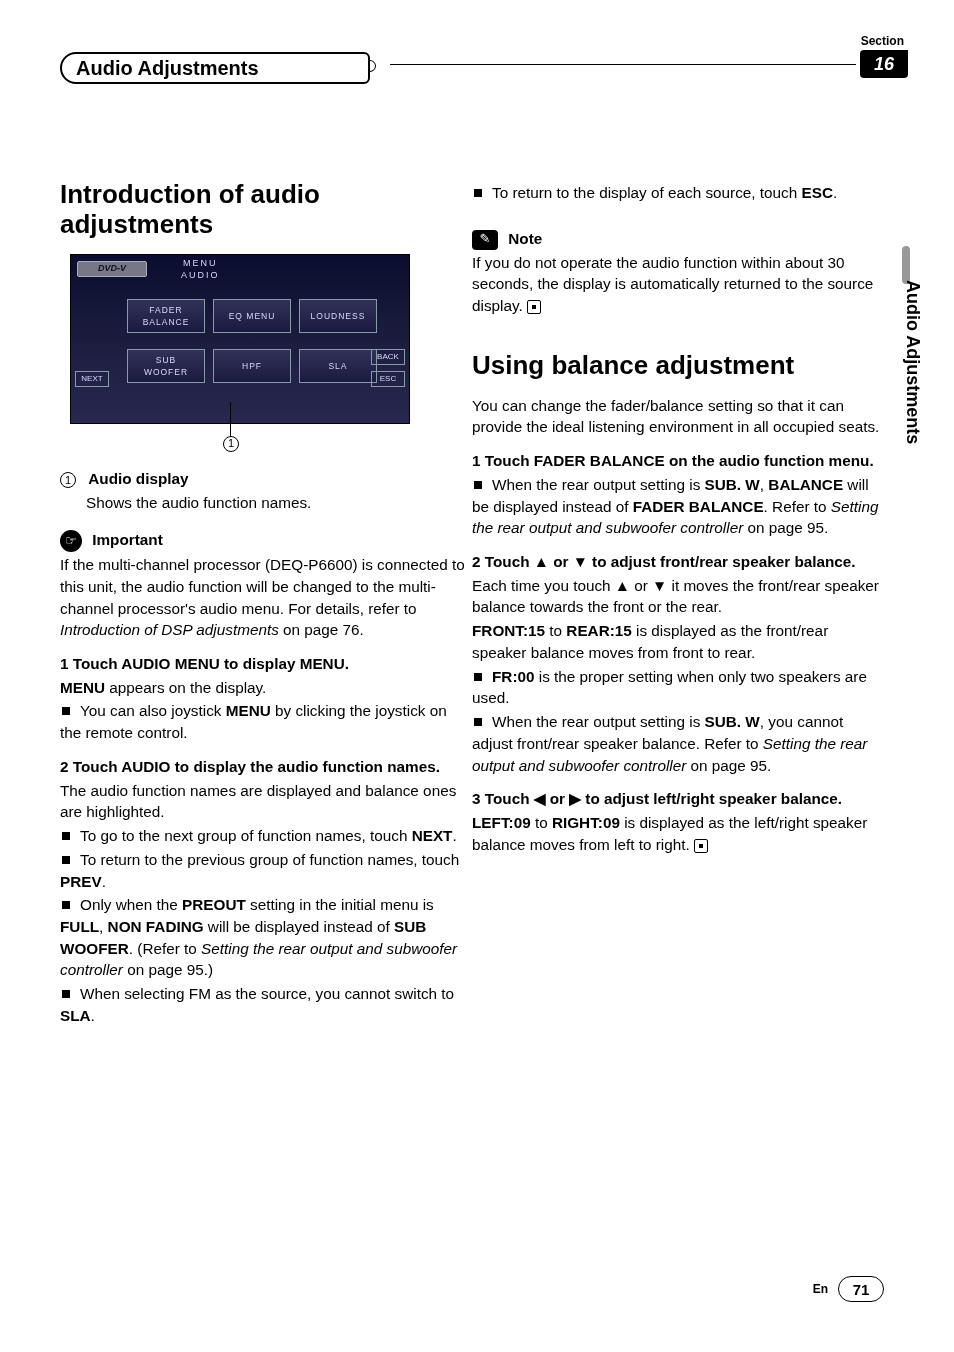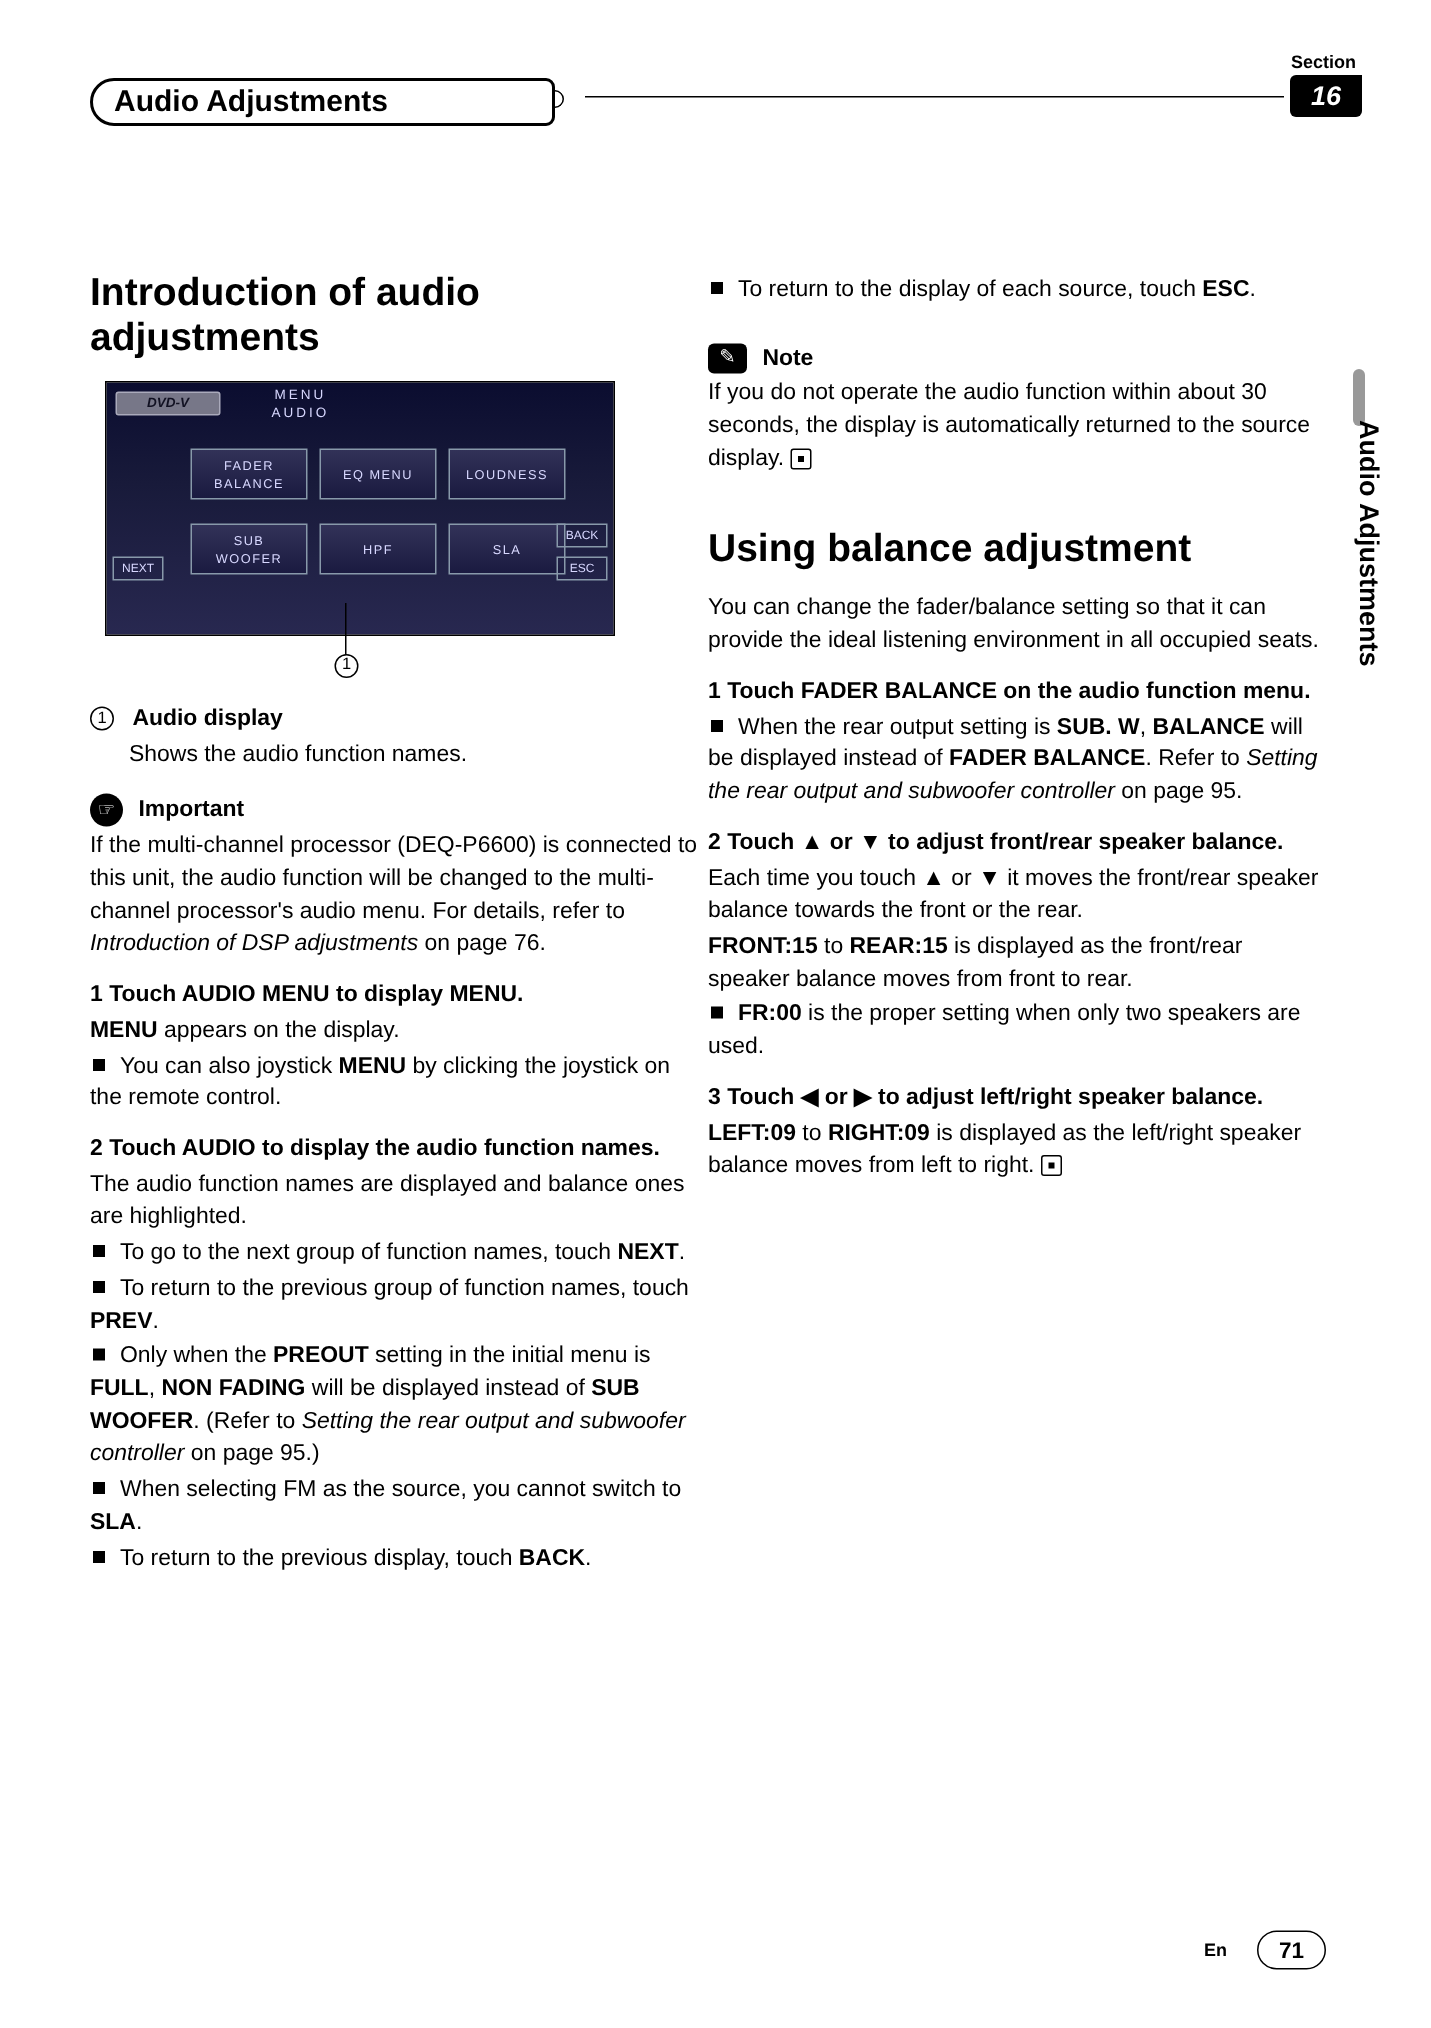--- a/index.html
+++ b/index.html
@@ -223,23 +223,23 @@
   .end-mark {
     display:inline-block;width:14px;height:14px;border:1px solid #000;border-radius:2px;
     position:relative;vertical-align:middle;margin-left:4px;
   }
   .end-mark::after{
     content:"";position:absolute;left:4px;top:4px;width:4px;height:4px;background:#000;
   }
   
   .footer {
     position:absolute;
-    bottom:39px;
+    bottom:50px;
     right:70px;
-    display:flex;align-items:center;gap:20px;
+    display:flex;align-items:center;gap:10px;
     font-size:12px;
   }
   .page-oval {
     width:46px;height:26px;border:1.5px solid #000;border-radius:13px;
     display:flex;align-items:center;justify-content:center;
     font-weight:bold;font-size:15px;
   }
 </style>
 </head>
 <body>
@@ -318,23 +318,20 @@
       </p>
       <p class="para">
         <span class="bullet"></span><span>To return to the previous group of function names, touch </span><span class="bold">PREV</span><span>.</span>
       </p>
       <p class="para">
         <span class="bullet"></span><span>Only when the </span><span class="bold">PREOUT</span><span> setting in the initial menu is </span><span class="bold">FULL</span><span>, </span><span class="bold">NON FADING</span><span> will be displayed instead of </span><span class="bold">SUB WOOFER</span><span>. (Refer to </span><span class="italic">Setting the rear output and subwoofer controller</span><span> on page 95.)</span>
       </p>
       <p class="para">
         <span class="bullet"></span><span>When selecting FM as the source, you cannot switch to </span><span class="bold">SLA</span><span>.</span>
       </p>
-      <p class="para">
-        <span class="bullet"></span><span>To return to the previous display, touch </span><span class="bold">BACK</span><span>.</span>
-      </p>
     </div>
 
     <div class="col">
       <p class="para">
         <span class="bullet"></span><span>To return to the display of each source, touch </span><span class="bold">ESC</span><span>.</span>
       </p>
 
       <p class="para" style="margin-top:24px">
         <span class="icon-note">✎</span>
         <span class="bold">Note</span>
@@ -351,20 +348,23 @@
         <span class="bullet"></span><span>When the rear output setting is </span><span class="bold">SUB. W</span><span>, </span><span class="bold">BALANCE</span><span> will be displayed instead of </span><span class="bold">FADER BALANCE</span><span>. Refer to </span><span class="italic">Setting the rear output and subwoofer controller</span><span> on page 95.</span>
       </p>
 
       <p class="step">2    Touch ▲ or ▼ to adjust front/rear speaker balance.</p>
       <p class="para">Each time you touch ▲ or ▼ it moves the front/rear speaker balance towards the front or the rear.</p>
       <p class="para">
         <span class="bold">FRONT:15</span><span> to </span><span class="bold">REAR:15</span><span> is displayed as the front/rear speaker balance moves from front to rear.</span>
       </p>
       <p class="para">
         <span class="bullet"></span><span class="bold">FR:00</span><span> is the proper setting when only two speakers are used.</span>
+      </p>
+      <p class="para">
+        <span class="bullet"></span><span>When the rear output setting is </span><span class="bold">SUB. W</span><span>, you cannot adjust front/rear speaker balance. Refer to </span><span class="italic">Setting the rear output and subwoofer controller</span><span> on page 95.</span>
       </p>
 
       <p class="step">3    Touch ◀ or ▶ to adjust left/right speaker balance.</p>
       <p class="para">
         <span class="bold">LEFT:09</span><span> to </span><span class="bold">RIGHT:09</span><span> is displayed as the left/right speaker balance moves from left to right.</span><span class="end-mark"></span>
       </p>
     </div>
   </div>
 
   <div class="footer">

